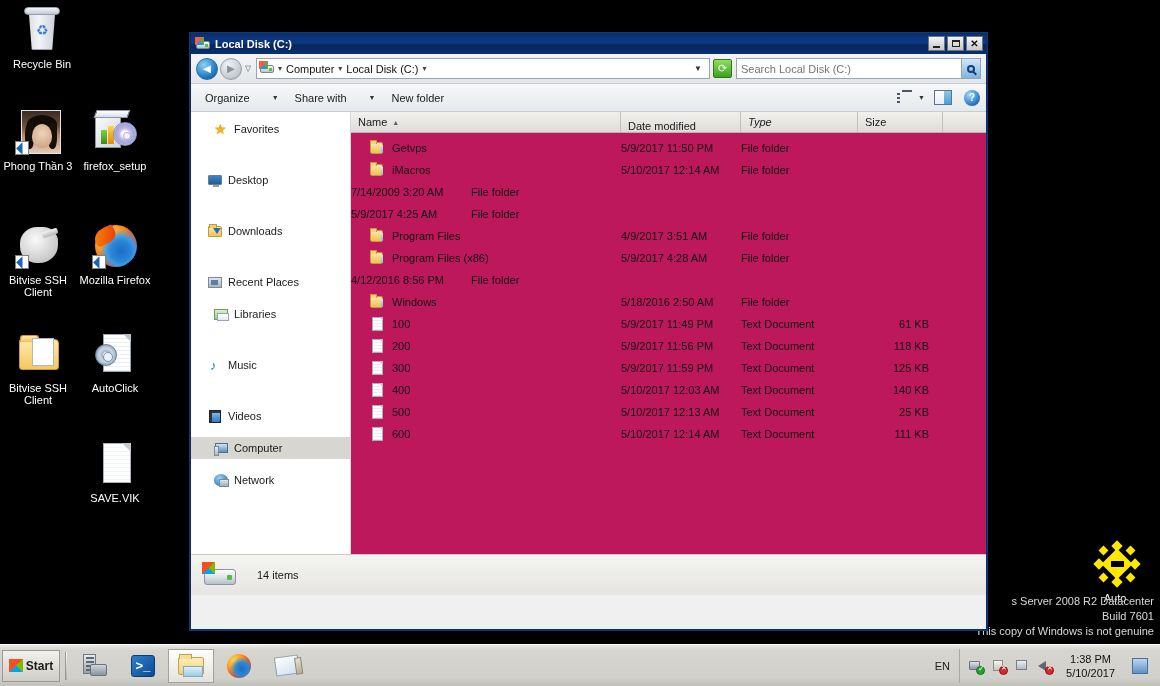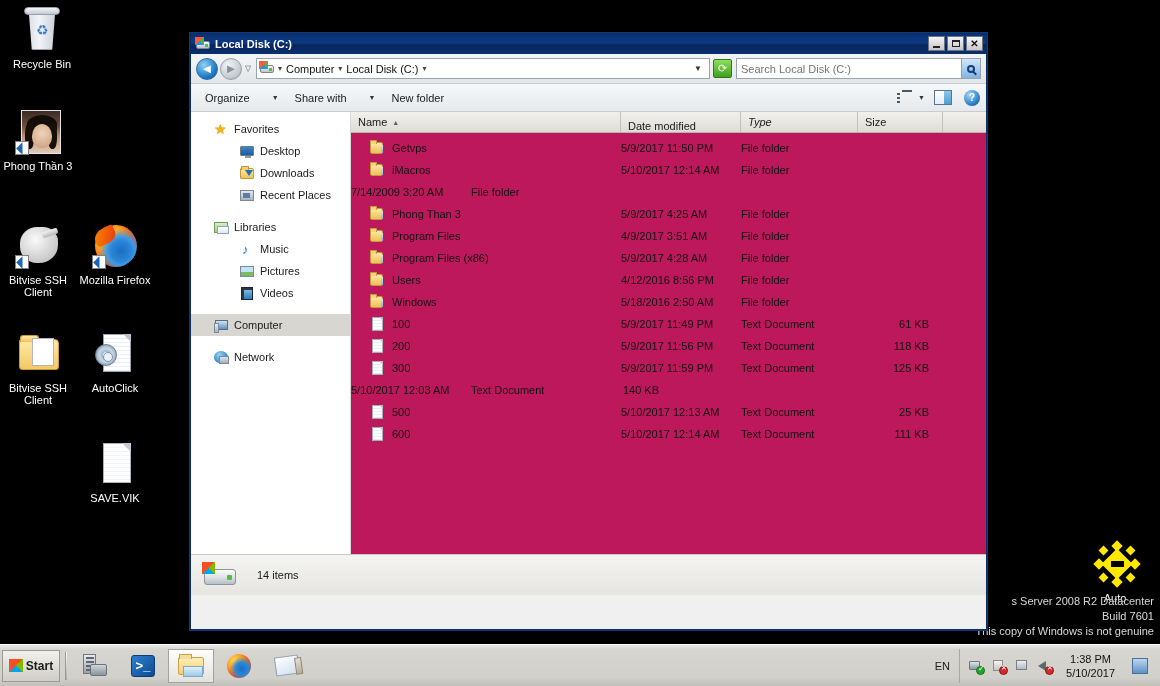--- a/index.html
+++ b/index.html
@@ -392,21 +392,21 @@
   #navpane {
     width: 160px; background: #ffffff;
     border-right: 1px solid #d7d7d7;
     padding-top: 6px; font-size: 11px; color: #1a1a1a;
     overflow: hidden;
   }
   .tree-row {
     height: 22px; display: flex; align-items: center;
     padding-left: 22px; gap: 5px; cursor: default;
   }
-  .tree-row.child { padding-left: 48px; }
+  .tree-row.child { padding-left: 16px; margin-top: 29px; }
   .tree-row.sel { background: #d8d6d0; }
   .tree-spacer { height: 10px; }
   .t-ico { width: 16px; height: 16px; position: relative; flex: 0 0 16px; }
 
   .i-star {
     position: absolute; left: 1px; top: 1px; color: #f3b31a; font-size: 14px; line-height: 14px;
     text-shadow: 0 0 1px #b07c00;
   }
   .i-desktop {
     position: absolute; left: 1px; top: 3px; width: 14px; height: 10px;
@@ -726,20 +726,30 @@
         <span class="pic-hair"></span>
           <span class="pic-hair2"></span>
           <span class="pic-hair3"></span>
         <span class="pic-face"></span>
       </span>
       <span class="shortcut-arrow"></span>
     </span>
     <span class="cap">Phong Thần 3</span>
   </div>
 
+  <div class="desk-icon" style="left:77px; top:108px;">
+    <span class="glyph">
+      <span class="box-outer"></span>
+        <span class="box-top"></span>
+      <span class="box-green"></span>
+        <span class="box-orange"></span>
+        <span class="box-cd"></span>
+    </span>
+    <span class="cap">firefox_setup</span>
+  </div>
 
   <div class="desk-icon" style="left:0px; top:222px;">
     <span class="glyph">
       <span class="ssh-glyph"></span>
         <span class="ssh-stick"></span>
       <span class="shortcut-arrow"></span>
     </span>
     <span class="cap">Bitvise SSH Client</span>
   </div>
 
@@ -908,26 +918,20 @@
           <span>Libraries</span>
         </div>
         <div class="tree-row child">
           <span class="t-ico">
               <span class="i-music">♪</span>
             </span>
           <span>Music</span>
         </div>
         <div class="tree-row child">
           <span class="t-ico">
-              <span class="i-pic"></span>
-            </span>
-          <span>Pictures</span>
-        </div>
-        <div class="tree-row child">
-          <span class="t-ico">
               <span class="i-vid"></span>
             </span>
           <span>Videos</span>
         </div>
 
         <div class="tree-spacer"></div>
 
         <div class="tree-row sel">
           <span class="t-ico">
               <span class="i-computer"></span>
@@ -985,26 +989,20 @@
               <div class="cell-date">5/10/2017 12:14 AM</div>
               <div class="cell-type">File folder</div>
               <div class="cell-size"></div>
             </div>
             <div class="row">
               <div class="cell-date">7/14/2009 3:20 AM</div>
               <div class="cell-type">File folder</div>
               <div class="cell-size"></div>
             </div>
             <div class="row">
-              <div class="cell-name">
-                <span class="f-ico">
-                  <span class="fo"></span>
-                </span>
-                <span>Phong Than 3</span>
-              </div>
               <div class="cell-date">5/9/2017 4:25 AM</div>
               <div class="cell-type">File folder</div>
               <div class="cell-size"></div>
             </div>
             <div class="row">
               <div class="cell-name">
                 <span class="f-ico">
                   <span class="fo"></span>
                 </span>
                 <span>Program Files</span>
@@ -1018,26 +1016,20 @@
                 <span class="f-ico">
                   <span class="fo"></span>
                 </span>
                 <span>Program Files (x86)</span>
               </div>
               <div class="cell-date">5/9/2017 4:28 AM</div>
               <div class="cell-type">File folder</div>
               <div class="cell-size"></div>
             </div>
             <div class="row">
-              <div class="cell-name">
-                <span class="f-ico">
-                  <span class="fo"></span>
-                </span>
-                <span>Users</span>
-              </div>
               <div class="cell-date">4/12/2016 8:56 PM</div>
               <div class="cell-type">File folder</div>
               <div class="cell-size"></div>
             </div>
             <div class="row">
               <div class="cell-name">
                 <span class="f-ico">
                   <span class="fo"></span>
                 </span>
                 <span>Windows</span>
@@ -1073,20 +1065,26 @@
                 <span class="f-ico">
                   <span class="tx"></span>
                 </span>
                 <span>300</span>
               </div>
               <div class="cell-date">5/9/2017 11:59 PM</div>
               <div class="cell-type">Text Document</div>
               <div class="cell-size">125 KB</div>
             </div>
             <div class="row">
+              <div class="cell-name">
+                <span class="f-ico">
+                  <span class="tx"></span>
+                </span>
+                <span>400</span>
+              </div>
               <div class="cell-date">5/10/2017 12:03 AM</div>
               <div class="cell-type">Text Document</div>
               <div class="cell-size">140 KB</div>
             </div>
             <div class="row">
               <div class="cell-name">
                 <span class="f-ico">
                   <span class="tx"></span>
                 </span>
                 <span>500</span>

